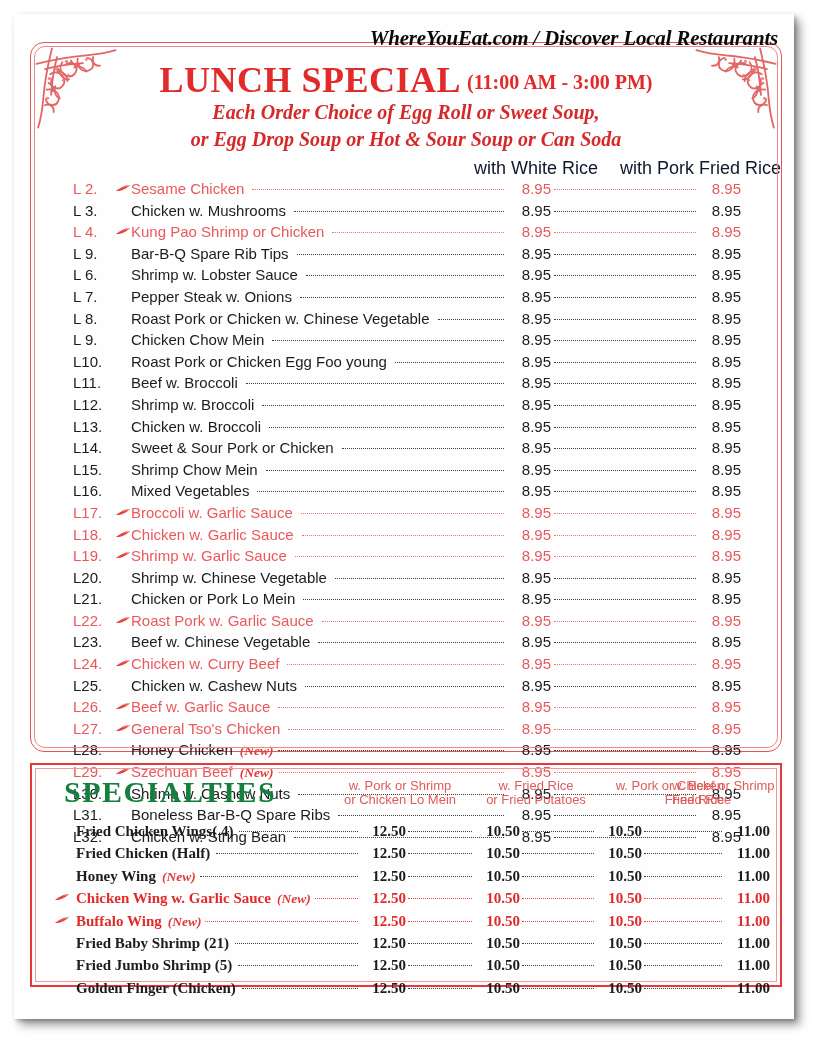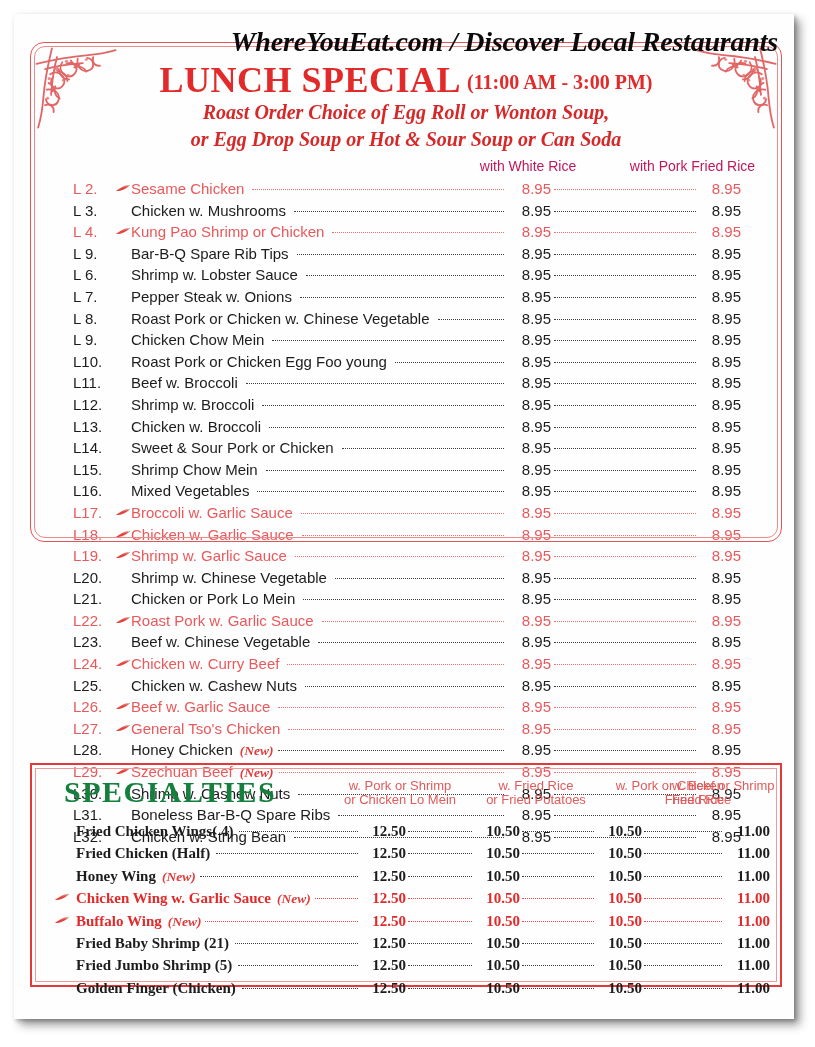--- a/index.html
+++ b/index.html
@@ -27,32 +27,32 @@
   
   .watermark {
     position: absolute;
     left: 0; top: 26px;
     width: 800px;
     text-align: right;
     padding-right: 22px;
     font-family: "Liberation Serif", serif;
     font-style: italic;
     font-weight: bold;
-    font-size: 28px;
+    font-size: 21px;
     color: #0a0a0a;
     letter-spacing: -0.2px;
     z-index: 40;
     white-space: nowrap;
   }
 
   
   .lunch-box {
     position: absolute;
     left: 30px; top: 42px;
-    width: 752px; height: 500px;
+    width: 752px; height: 710px;
     border: 1.5px solid #e35454;
     border-radius: 14px;
     background: transparent;
   }
   .lunch-box::after{
     content:"";
     position:absolute; left:3px; top:3px; right:3px; bottom:3px;
     border:1px solid #eb8a8a;
     border-radius: 11px;
     pointer-events:none;
@@ -98,24 +98,24 @@
     font-size: 20px;
     color: #d62828;
     white-space: nowrap;
   }
   .sub-line.l1 { top: 58px; }
   .sub-line.l2 { top: 85px; }
 
   
   .col-heads {
     position: absolute;
-    left: 8px; top: 115px; width: 100%;
+    left: 16px; top: 115px; width: 100%;
     height: 18px;
-    color: #be185d;
-    font-size: 14px;
+    color: #0f172a;
+    font-size: 18px;
   }
   .col-heads .ch1 {
     position: absolute; left: 414px; top: 0; width: 150px;
     text-align: center;
   }
   .col-heads .ch2 {
     position: absolute; left: 566px; top: 0; width: 175px;
     text-align: center;
   }
 
@@ -341,21 +341,21 @@
           <circle cx="35" cy="41" r="1.5"></circle>
           <circle cx="41" cy="35" r="1.5"></circle>
         </g>
       </svg>
     </span>
 
     <div class="lunch-title">
       <span class="big">LUNCH SPECIAL</span><span class="hours">(11:00 AM - 3:00 PM)</span>
     </div>
 
-    <div class="sub-line l1">Roast Order Choice of Egg Roll or Wonton Soup,</div>
+    <div class="sub-line l1">Each Order Choice of Egg Roll or Sweet Soup,</div>
     <div class="sub-line l2">or Egg Drop Soup or Hot &amp; Sour Soup or Can Soda</div>
 
     <div class="col-heads">
       <div class="ch1">with White Rice</div>
       <div class="ch2">with Pork Fried Rice</div>
     </div>
 
     <div class="items" id="lunch-items">
         <div class="item hot">
           <span class="num">L 2.</span>

